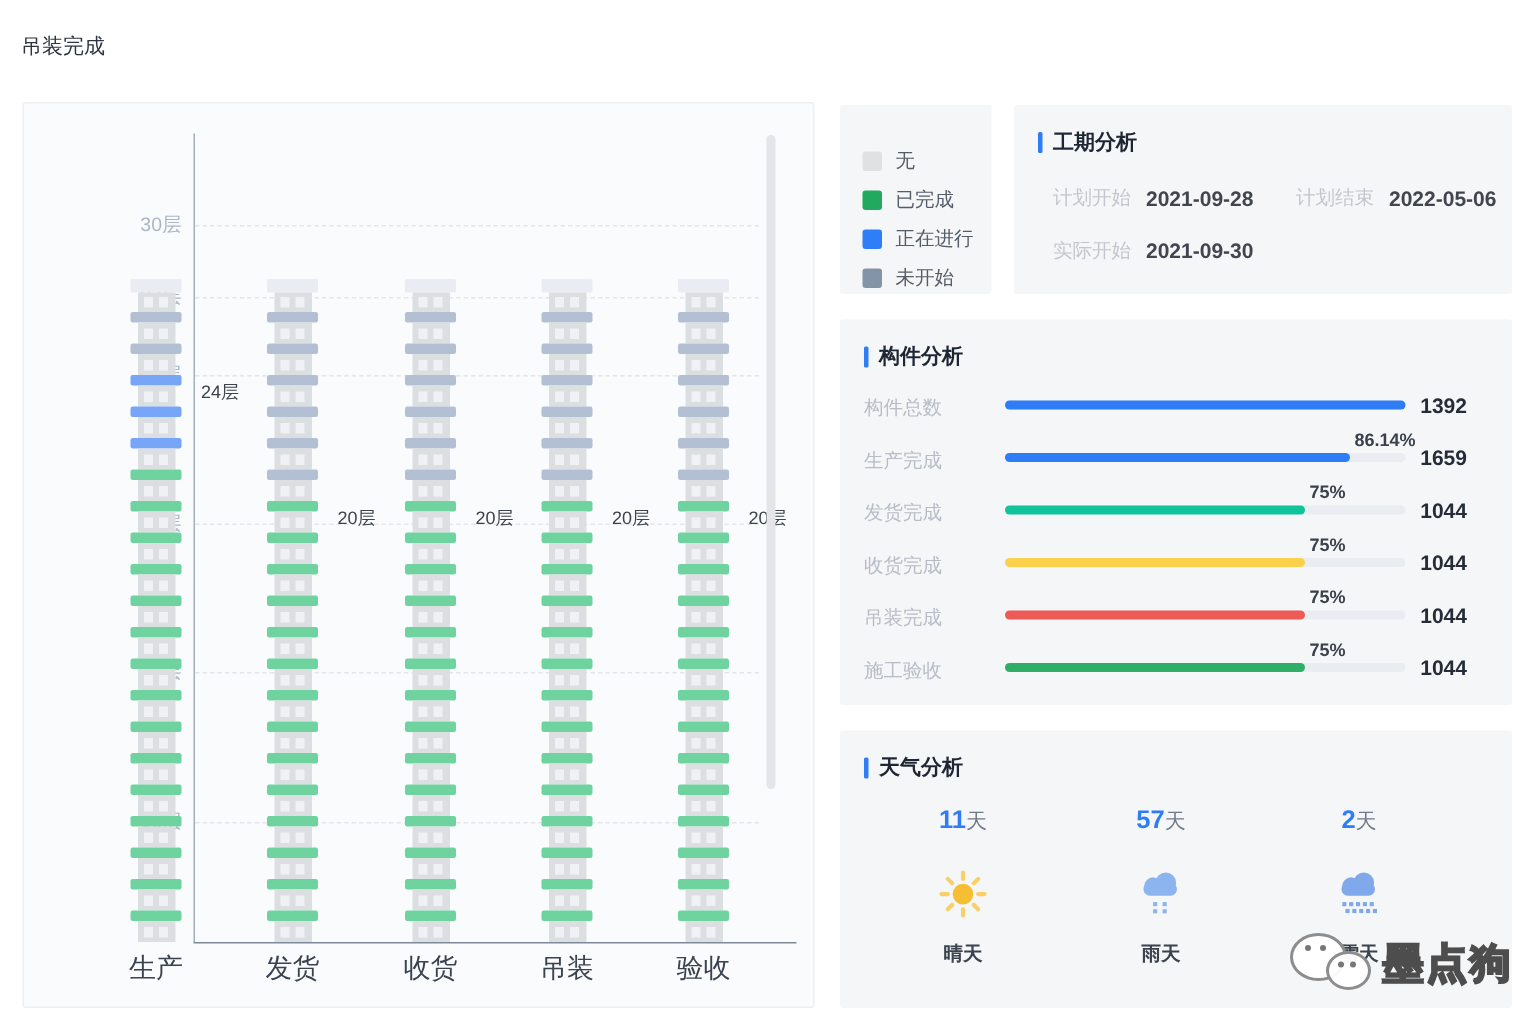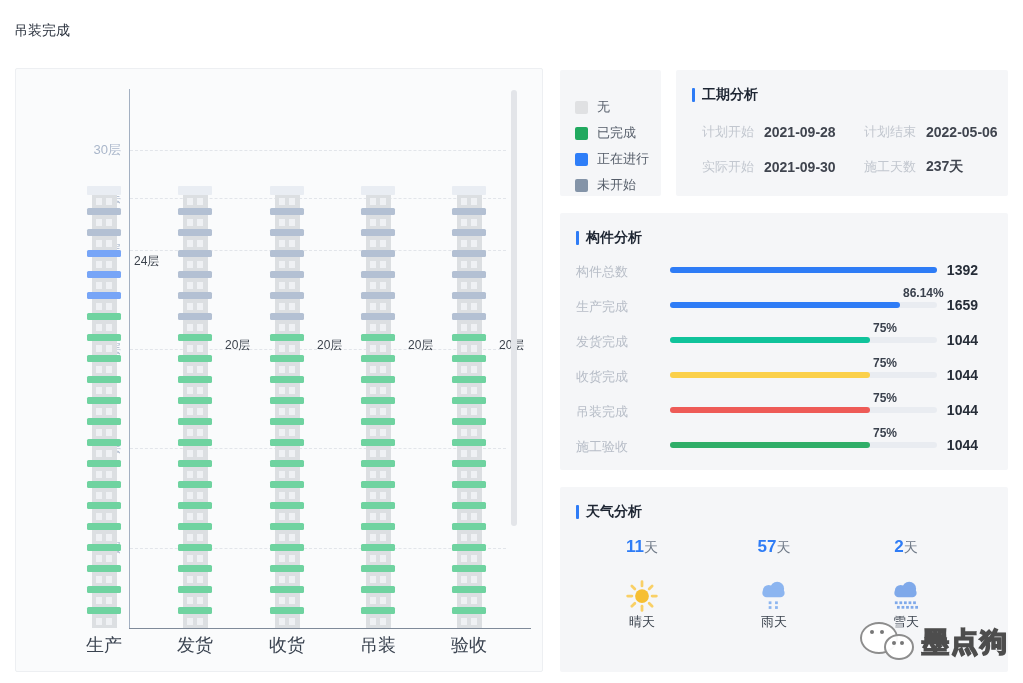--- a/index.html
+++ b/index.html
@@ -62,21 +62,21 @@
   .comp-pct{position:absolute;top:-2px;font-size:12px;font-weight:bold;color:#3a414d;}
   .comp-value{position:absolute;right:30px;top:9px;font-size:14px;font-weight:bold;color:#262d38;}
 
   
   .weather-panel{left:560px;top:487px;width:448px;height:185px;}
   .weather-items{position:absolute;left:16px;top:50px;width:396px;display:flex;}
   .weather-col{flex:1;display:flex;flex-direction:column;align-items:center;}
   .weather-days{font-size:17px;font-weight:bold;color:#2e7cf6;height:22px;}
   .weather-days .unit{font-size:14px;font-weight:normal;color:#707a88;}
   .weather-icon{margin-top:18px;height:36px;display:flex;align-items:center;}
-  .weather-label{font-size:13px;color:#3b434e;}
+  .weather-label{margin-top:14px;font-size:13px;color:#3b434e;font-weight:bold;}
 
   
   .watermark{position:absolute;left:860px;top:618px;display:flex;align-items:center;gap:6px;pointer-events:none;}
   .wm-logo{position:relative;width:56px;height:48px;}
   .wm-bubble{position:absolute;background:rgba(255,255,255,.95);border:2px solid #8d8d8d;border-radius:50%;}
   .wm-b1{left:0;top:4px;width:34px;height:28px;}
   .wm-b2{left:24px;top:16px;width:26px;height:22px;}
   .wm-eye{position:absolute;width:4px;height:4px;background:#777;border-radius:50%;}
   .wm-text{font-size:27px;font-weight:bold;letter-spacing:2px;color:rgba(255,255,255,.92);
            -webkit-text-stroke:1.6px #4d4d4d;
@@ -687,24 +687,20 @@
           <div class="field-label">计划开始</div>
           <div class="field-value">2021-09-28</div>
         </div>
         <div class="field">
           <div class="field-label">计划结束</div>
           <div class="field-value">2022-05-06</div>
         </div>
         <div class="field">
           <div class="field-label">实际开始</div>
           <div class="field-value">2021-09-30</div>
-        </div>
-        <div class="field">
-          <div class="field-label">施工天数</div>
-          <div class="field-value">237天</div>
         </div>
       </div>
   </div>
 
   <div class="panel component-panel">
     <div class="panel-title">
       <span class="title-bar"></span>
       <span>构件分析</span>
     </div>
     <div class="comp-rows" id="comp-rows">

